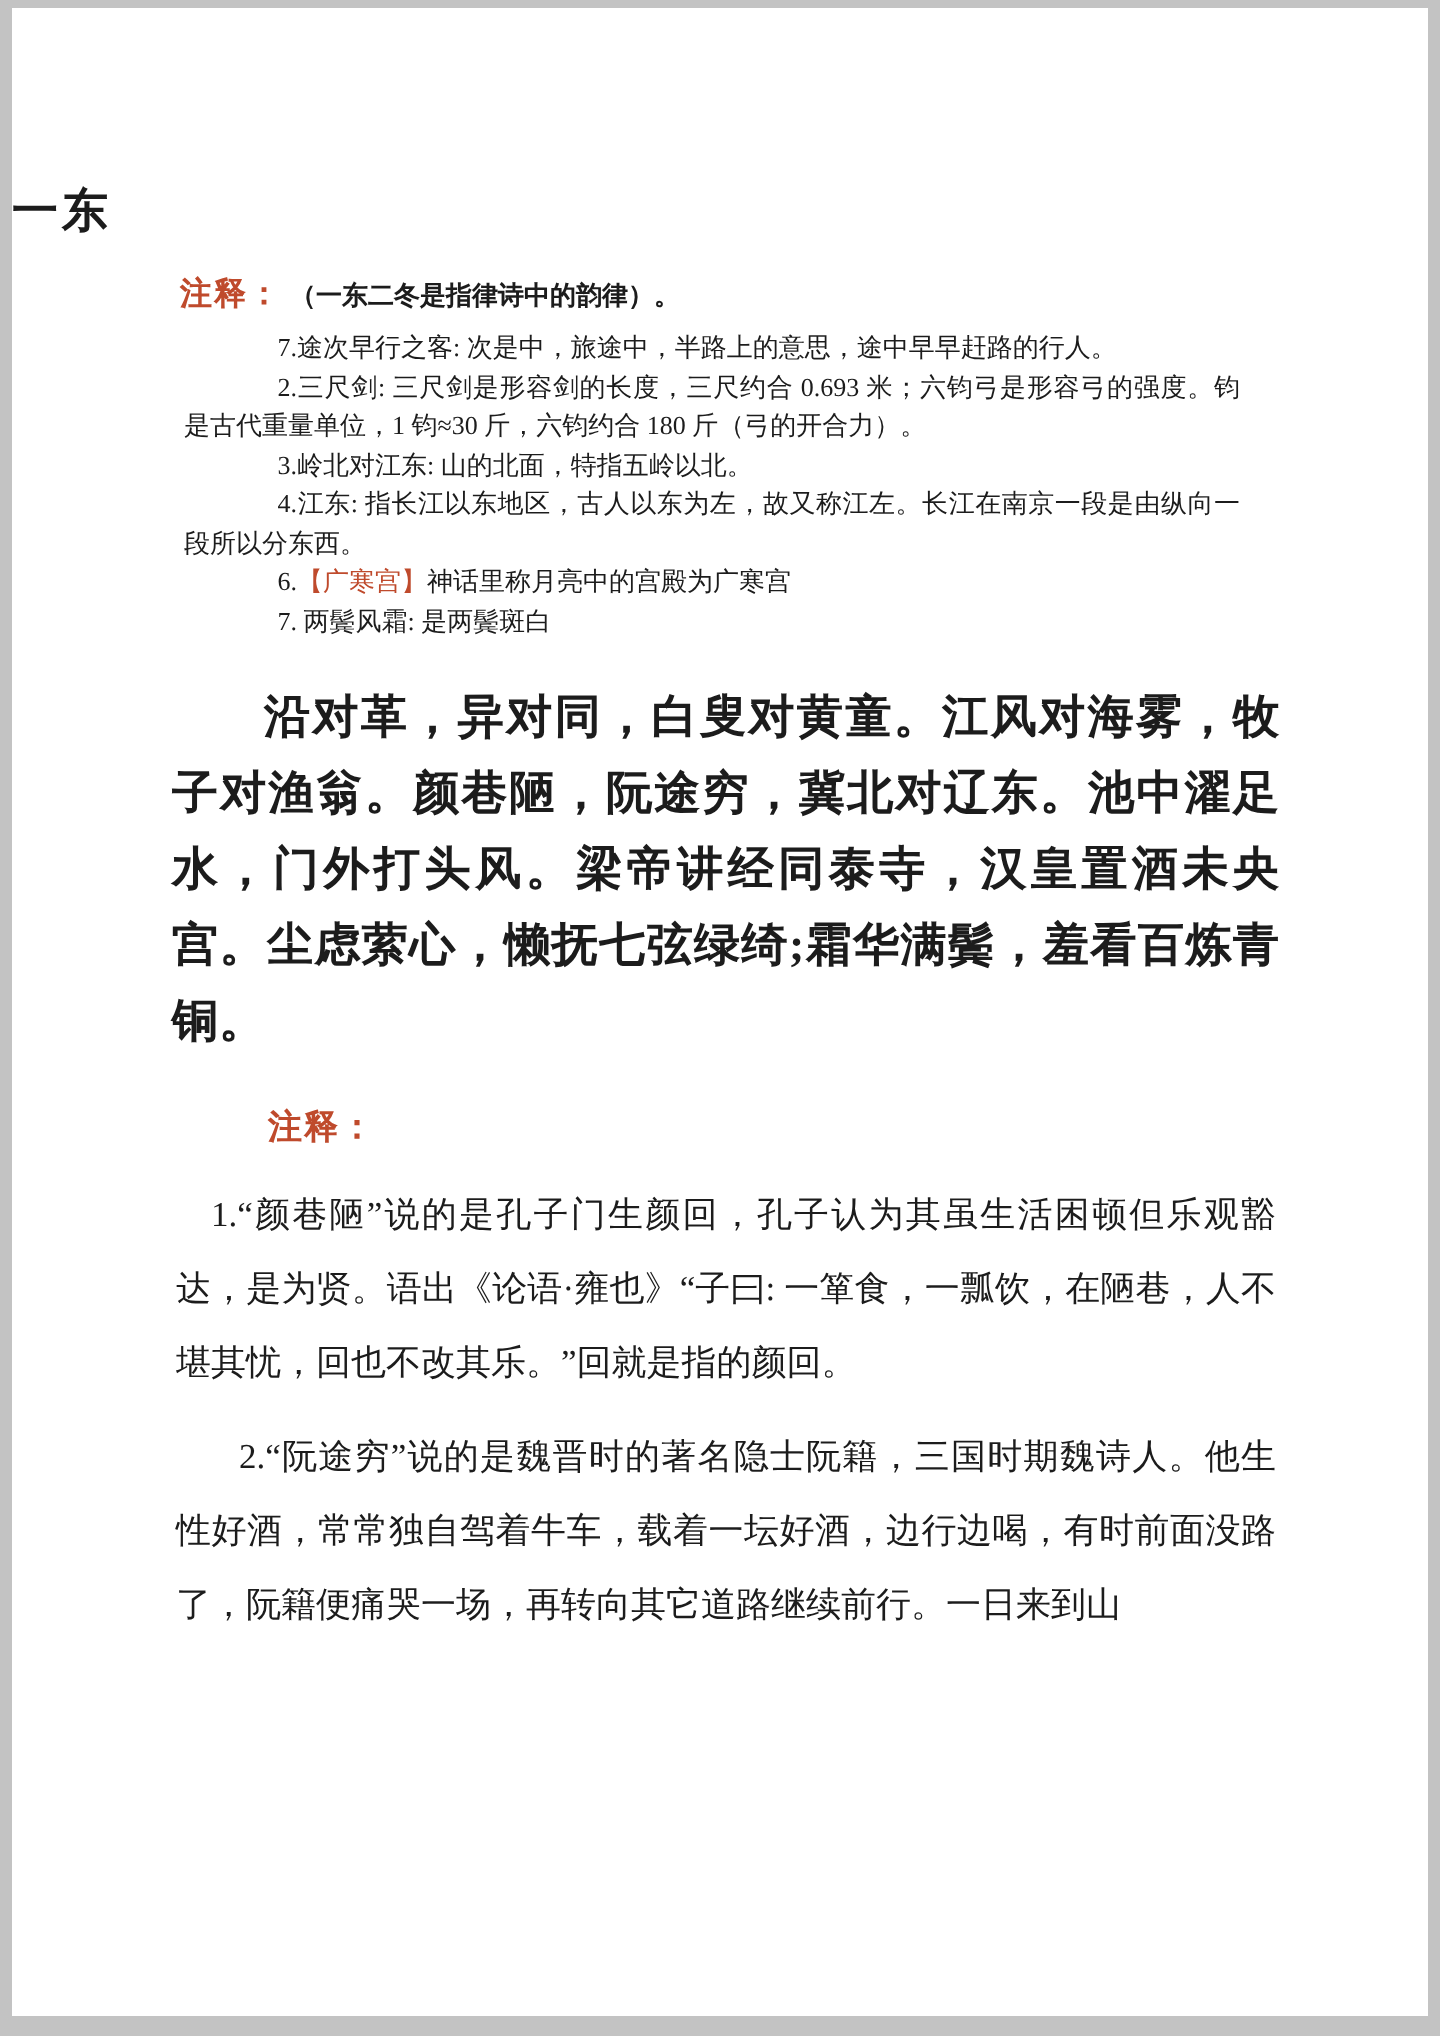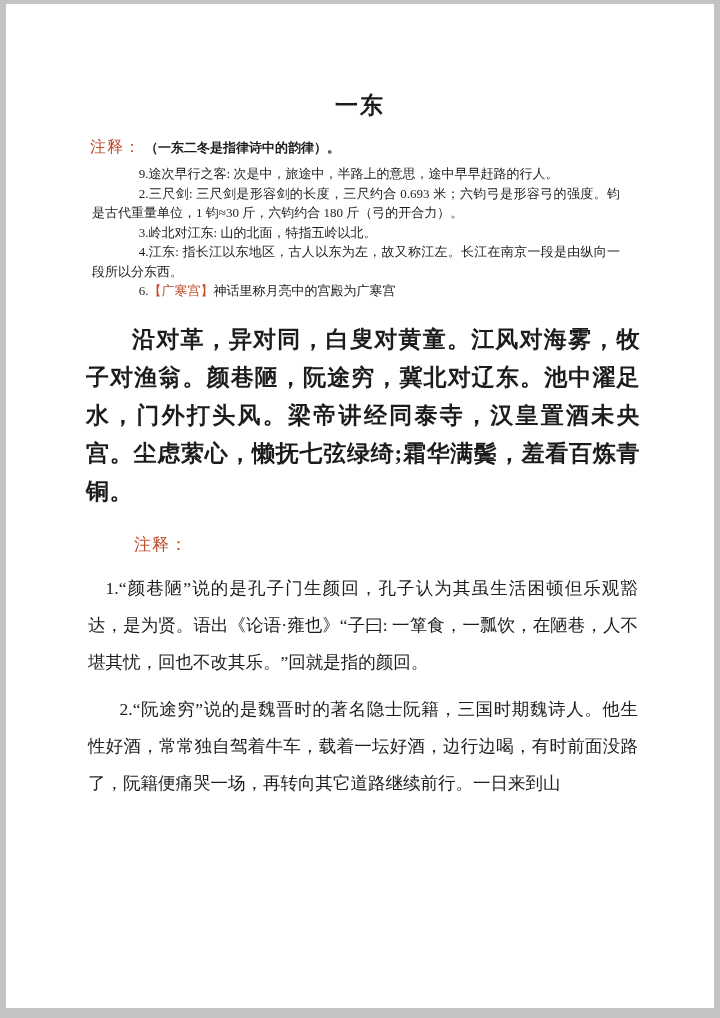--- a/index.html
+++ b/index.html
@@ -19,21 +19,21 @@
     top: 4px;
     left: 6px;
     right: 6px;
     bottom: 10px;
     background: #ffffff;
     color: #1c1c1c;
   }
   .title {
     margin: 0;
     padding-top: 86px;
-    text-align: center;
+    text-align: left;
     font-size: 23px;
     font-weight: bold;
     letter-spacing: 2px;
   }
   .poem {
     margin: 20px 74px 0 80px;
     font-size: 23px;
     font-weight: bold;
     line-height: 38px;
     text-align: justify;
@@ -41,21 +41,21 @@
     letter-spacing: 0.5px;
   }
   .poem2 {
   }
   .notes-head1 {
     margin: 16px 74px 0 84px;
     font-size: 16px;
   }
   .red-label {
     color: #bf4a2c;
-    font-weight: normal;
+    font-weight: bold;
     font-size: 16px;
     letter-spacing: 1px;
   }
   .notes-intro {
     font-size: 13px;
     font-weight: bold;
     color: #1c1c1c;
     font-family: Liberation Mono, monospace;
   }
   .notes-small {
@@ -96,25 +96,26 @@
 <body>
 
 <div class="page">
 
   <h1 class="title">一东</h1>
 
 
   <p class="notes-head1"><span class="red-label">注释：</span> <span class="notes-intro">（一东二冬是指律诗中的韵律）。</span></p>
 
   <div class="notes-small">
-    <p class="note-sm"><span>9.途次早行之客: 次是中，旅途中，半路上的意思，途中早早赶路的行人。</span><span class="red-text"></span><span></span></p>
+    <p class="note-sm"><span>7.途次早行之客: 次是中，旅途中，半路上的意思，途中早早赶路的行人。</span><span class="red-text"></span><span></span></p>
     <p class="note-sm"><span>2.三尺剑: 三尺剑是形容剑的长度，三尺约合 0.693 米；六钧弓是形容弓的强度。钧是古代重量单位，1 钧≈30 斤，六钧约合 180 斤（弓的开合力）。</span><span class="red-text"></span><span></span></p>
     <p class="note-sm"><span>3.岭北对江东: 山的北面，特指五岭以北。</span><span class="red-text"></span><span></span></p>
     <p class="note-sm"><span>4.江东: 指长江以东地区，古人以东为左，故又称江左。长江在南京一段是由纵向一段所以分东西。</span><span class="red-text"></span><span></span></p>
     <p class="note-sm"><span>6.</span><span class="red-text">【广寒宫】</span><span>神话里称月亮中的宫殿为广寒宫</span></p>
+    <p class="note-sm"><span>7. 两鬓风霜: 是两鬓斑白</span><span class="red-text"></span><span></span></p>
   </div>
 
   <p class="poem poem2">沿对革，异对同，白叟对黄童。江风对海雾，牧子对渔翁。颜巷陋，阮途穷，冀北对辽东。池中濯足水，门外打头风。梁帝讲经同泰寺，汉皇置酒未央宫。尘虑萦心，懒抚七弦绿绮;霜华满鬓，羞看百炼青铜。</p>
 
   <p class="notes-head2"><span class="red-label">注释：</span></p>
 
   <div class="notes-big">
     <p class="note-lg indent1">1.“颜巷陋”说的是孔子门生颜回，孔子认为其虽生活困顿但乐观豁达，是为贤。语出《论语·雍也》“子曰: 一箪食，一瓢饮，在陋巷，人不堪其忧，回也不改其乐。”回就是指的颜回。</p>
     <p class="note-lg indent2">2.“阮途穷”说的是魏晋时的著名隐士阮籍，三国时期魏诗人。他生性好酒，常常独自驾着牛车，载着一坛好酒，边行边喝，有时前面没路了，阮籍便痛哭一场，再转向其它道路继续前行。一日来到山</p>
   </div>

